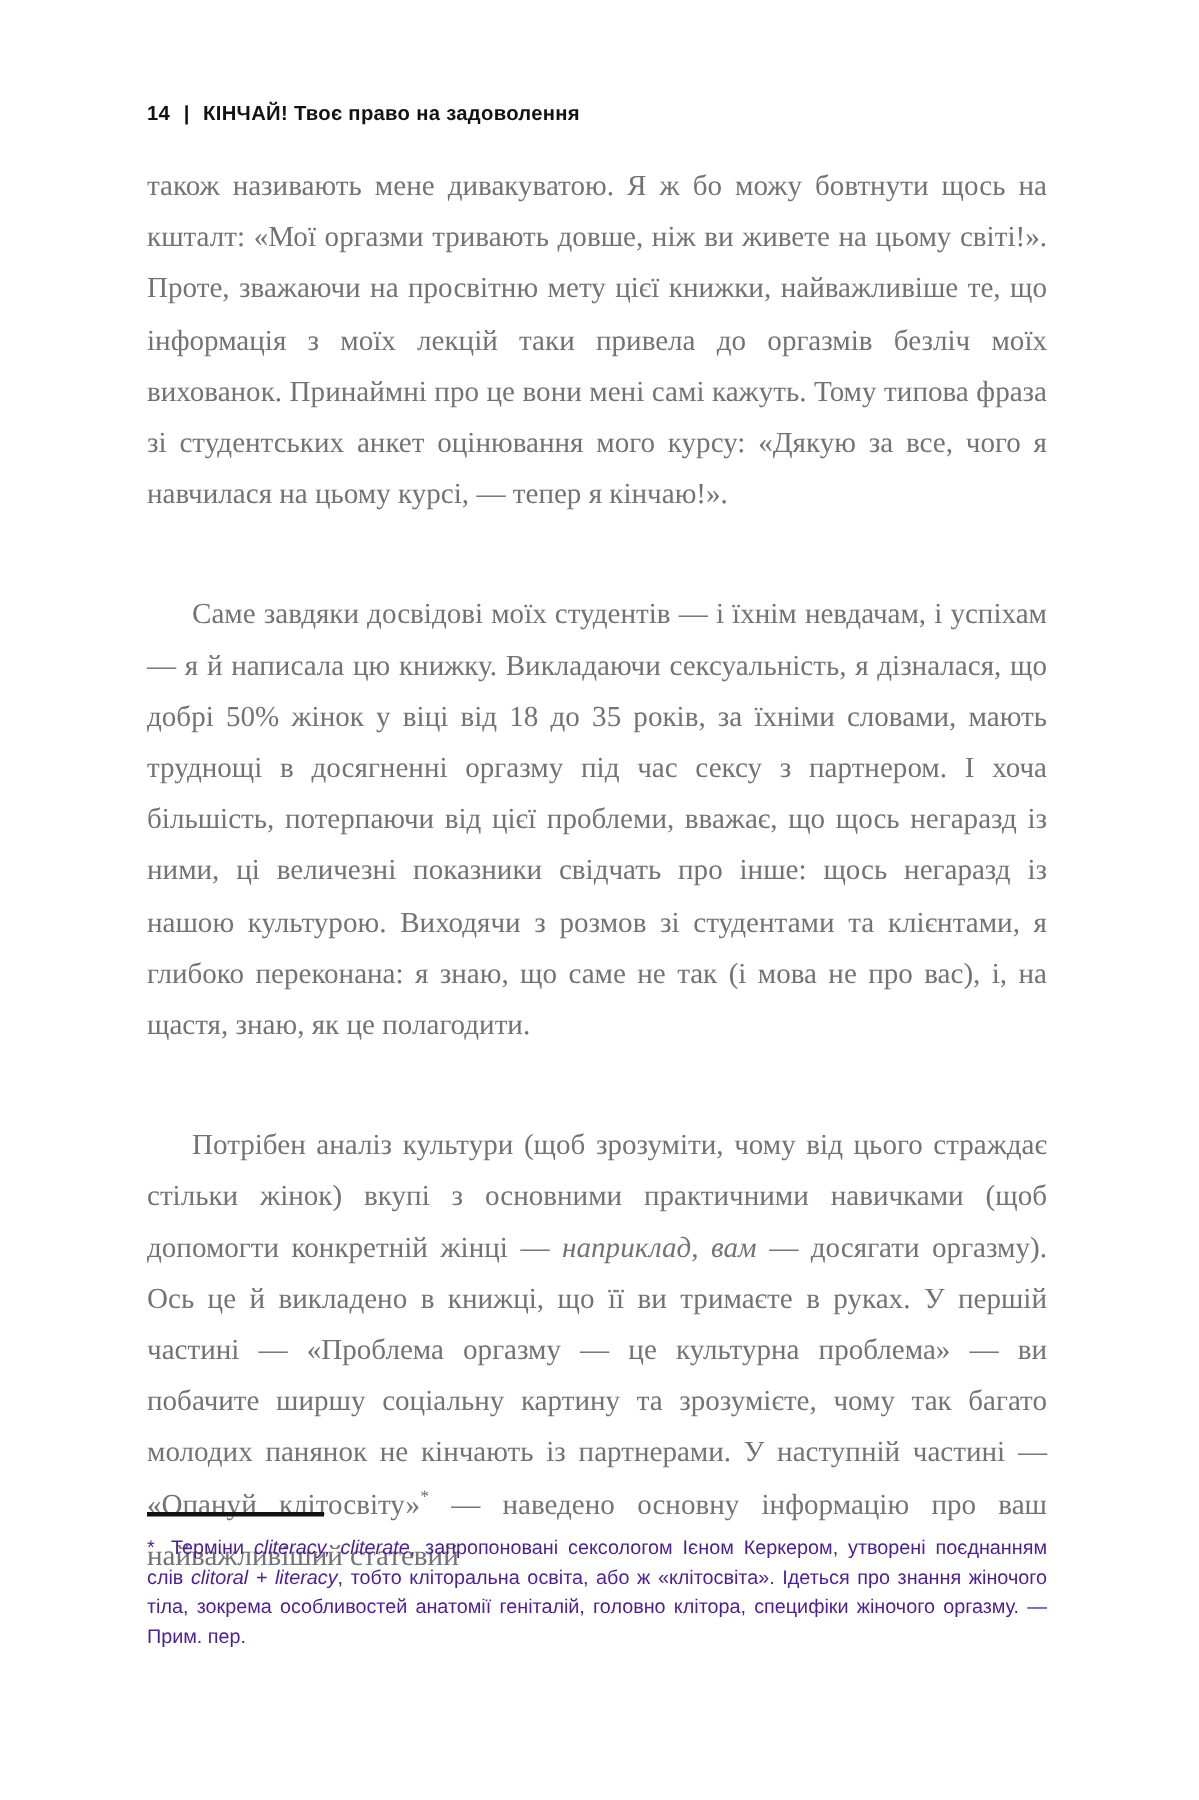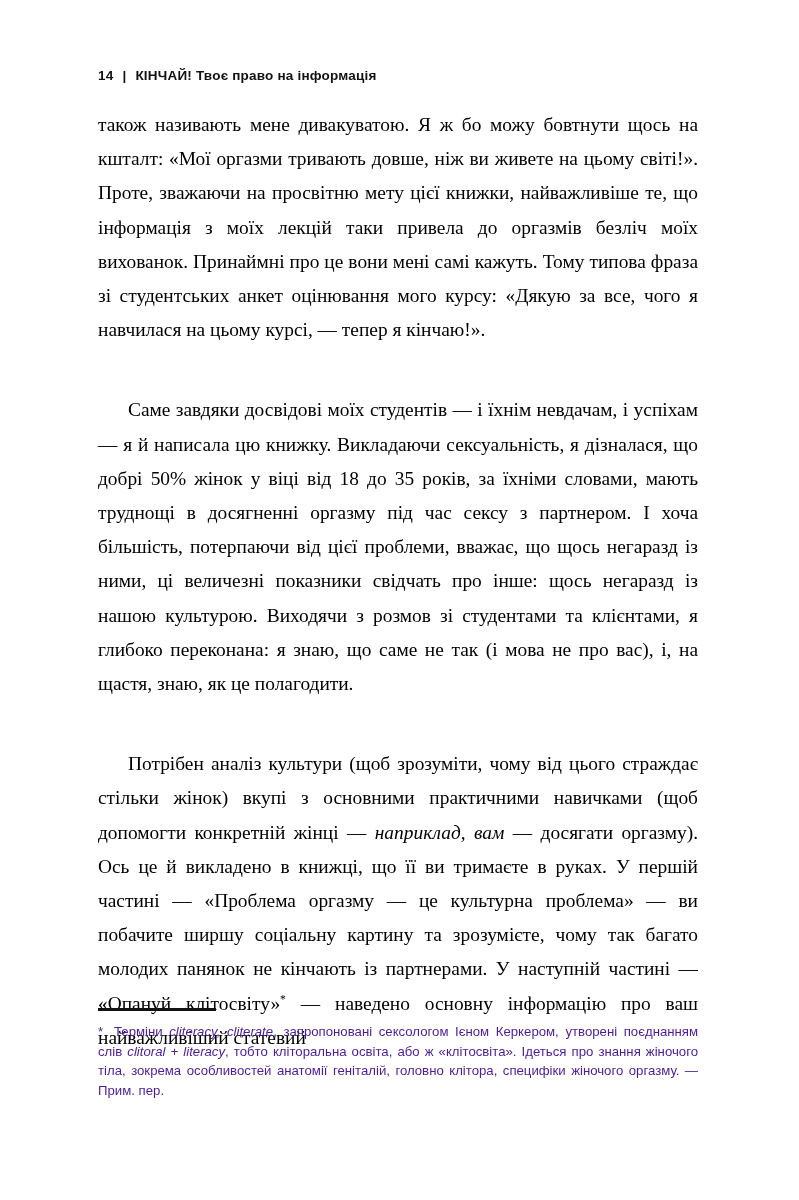--- a/index.html
+++ b/index.html
@@ -47,21 +47,21 @@
     top: 108px;
     width: 600px;
   }
   p.para {
     margin: 0;
     font-size: 19.4px;
     line-height: 34.2px;
     text-align: justify;
     text-justify: inter-word;
     hyphens: manual;
-    color: #000000;
+    color: #737373;
   }
   p.para + p.para {
     text-indent: 30px;
     margin-top: 46px;
   }
   .footnote-wrap {
     position: absolute;
     left: 98px;
     top: 1008px;
     width: 600px;
@@ -94,21 +94,21 @@
     vertical-align: super;
     line-height: 0;
   }
 </style>
 </head>
 <body>
 
 <div class="page">
 
   <div class="running-head">
-    <span class="folio">14</span><span class="sep">|</span><span>КІНЧАЙ! Твоє право на інформація</span>
+    <span class="folio">14</span><span class="sep">|</span><span>КІНЧАЙ! Твоє право на задоволення</span>
   </div>
 
   <div class="body-col">
     <p class="para">також називають мене дивакуватою. Я ж бо можу бовтнути щось на кшталт: «Мої оргазми тривають довше, ніж ви живете на цьому світі!». Проте, зважаючи на просвітню мету цієї книжки, найважливіше те, що інформація з моїх лекцій таки привела до оргазмів безліч моїх вихованок. Принаймні про це вони мені самі кажуть. Тому типова фраза зі студентських анкет оцінювання мого курсу: «Дякую за все, чого я навчилася на цьому курсі, — тепер я кінчаю!».</p>
     <p class="para">Саме завдяки досвідові моїх студентів — і їхнім невдачам, і успіхам — я й написала цю книжку. Викладаючи сексуальність, я дізналася, що добрі 50% жінок у віці від 18 до 35 років, за їхніми словами, мають труднощі в досягненні оргазму під час сексу з партнером. І хоча більшість, потерпаючи від цієї проблеми, вважає, що щось негаразд із ними, ці величезні показники свідчать про інше: щось негаразд із нашою культурою. Виходячи з розмов зі студентами та клієнтами, я глибоко переконана: я знаю, що саме не так (і мова не про вас), і, на щастя, знаю, як це полагодити.</p>
     <p class="para"><span>Потрібен аналіз культури (щоб зрозуміти, чому від цього страждає стільки жінок) вкупі з основними практичними навичками (щоб допомогти конкретній жінці — </span><i>наприклад, вам</i><span> — досягати оргазму). Ось це й викладено в книжці, що її ви тримаєте в руках. У першій частині — «Проблема оргазму — це культурна проблема» — ви побачите ширшу соціальну картину та зрозумієте, чому так багато молодих панянок не кінчають із партнерами. У наступній частині — «Опануй клітосвіту»</span><sup class="fn-ref">*</sup><span> — наведено основну інформацію про ваш найважливіший статевий</span></p>
   </div>
 
   <div class="footnote-wrap">
     <div class="fn-rule"></div>

